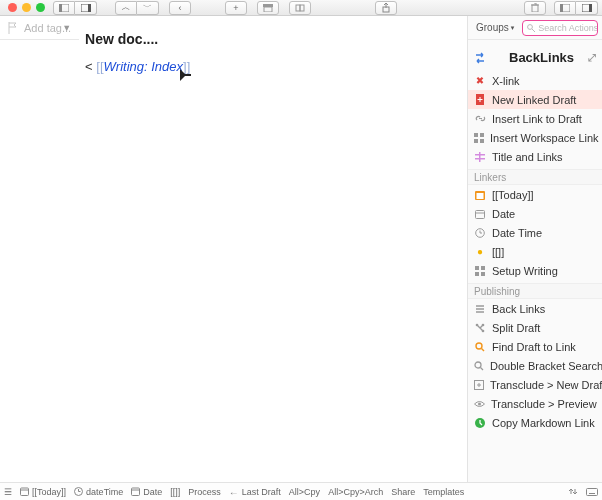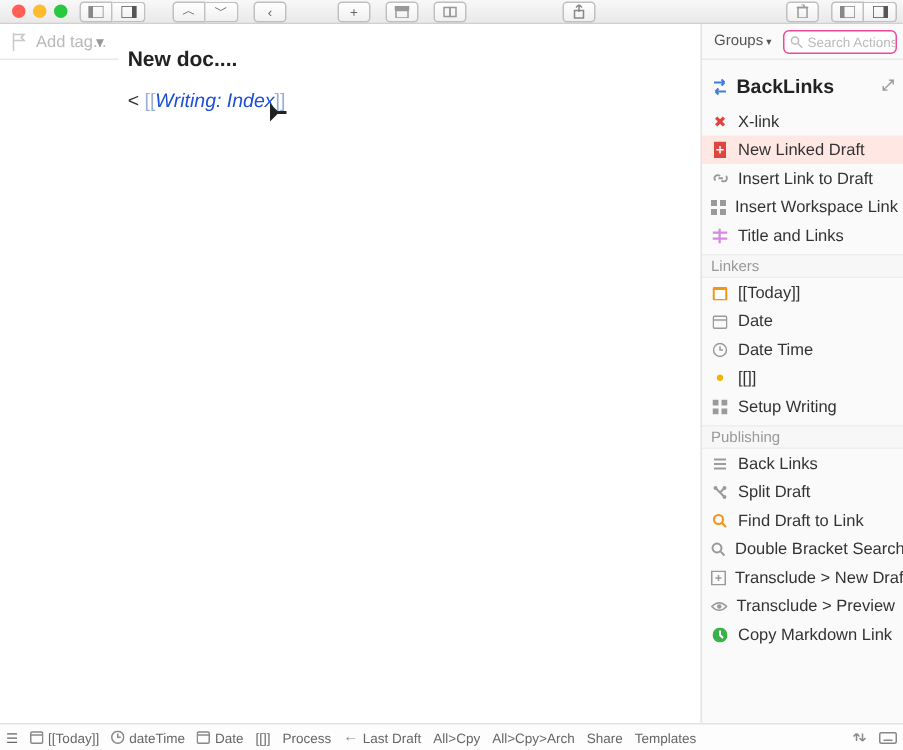--- a/index.html
+++ b/index.html
@@ -85,21 +85,21 @@
     margin-left:4px;
     color:#bbb;
     font-size:9px;
     gap:3px;
     overflow:hidden; white-space:nowrap;
   }
   .panel-title {
     display:flex; align-items:center;
     padding:10px 24px 6px 6px;
     font-weight:700; font-size:13px; color:#222;
-    gap:5px;
+    gap:23px;
     position:relative;
   }
   .panel-title .exp { position:absolute; right:6px; color:#999; font-size:10px;}
   .panel-list { flex:1; overflow:auto; }
   .row {
     display:flex; align-items:center;
     height:19px;
     padding:0 6px;
     gap:6px;
     color:#333;

